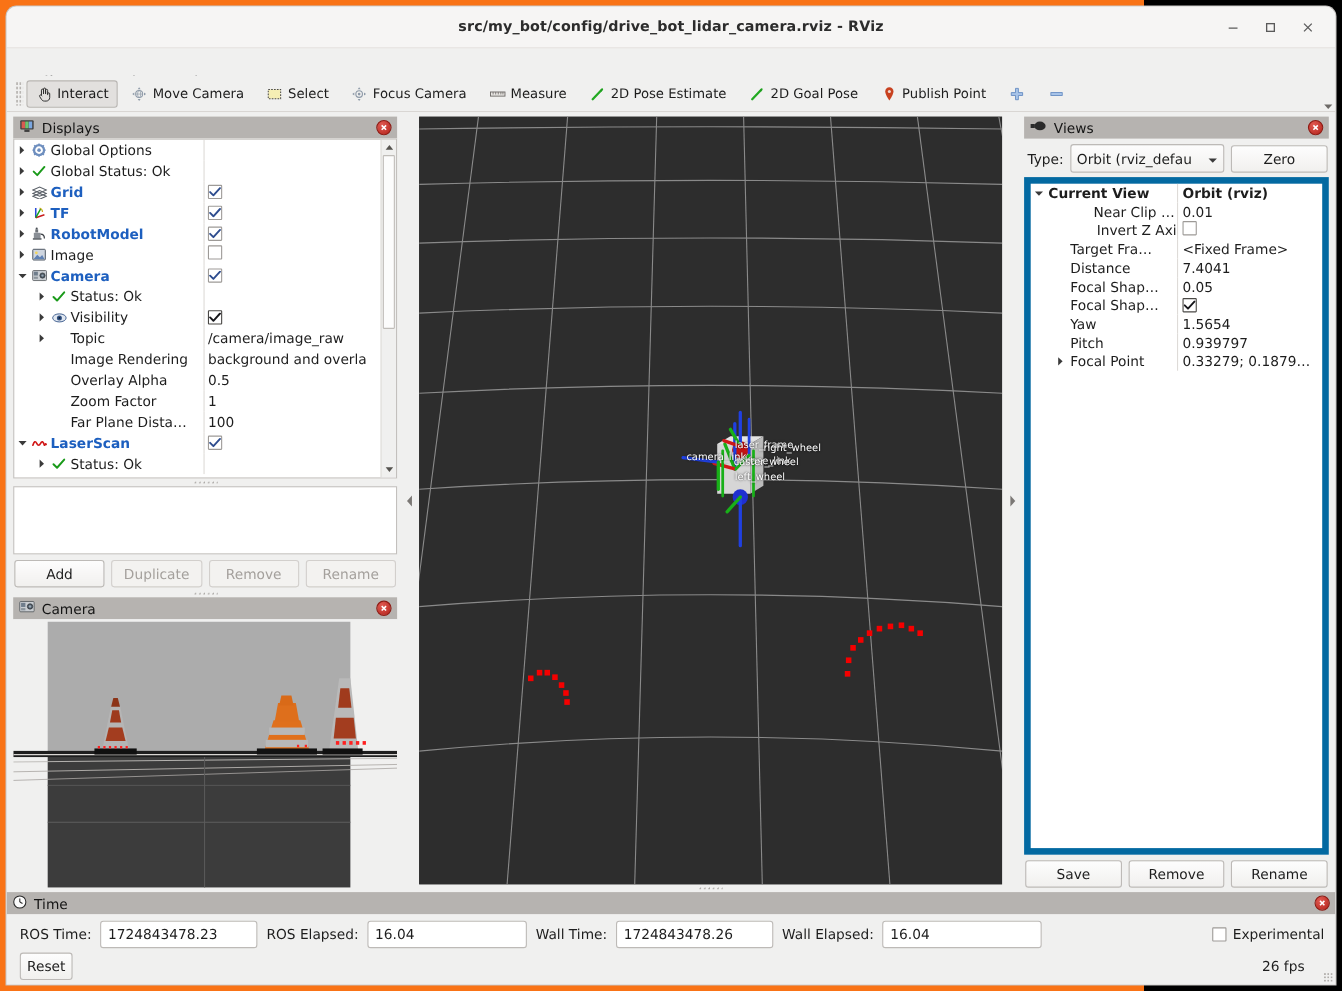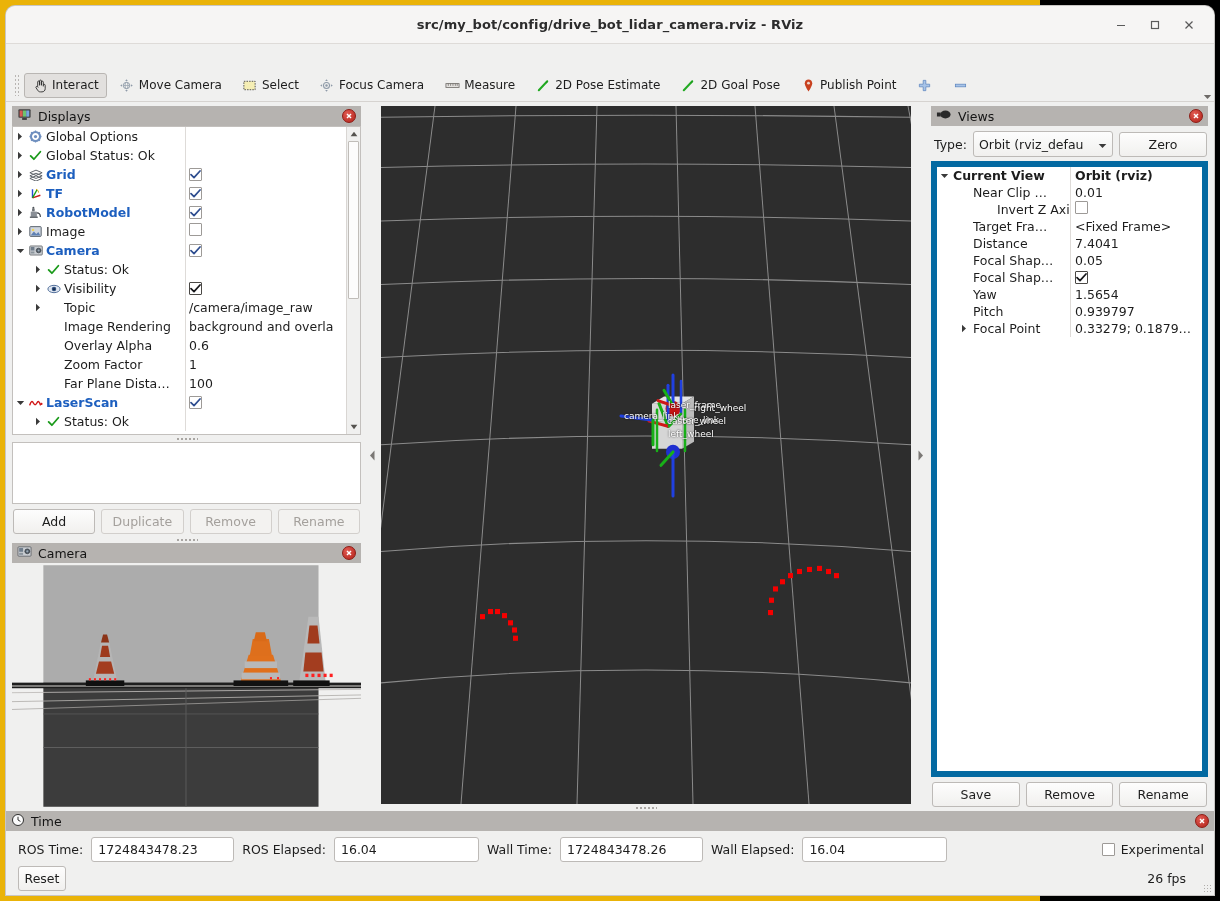--- a/index.html
+++ b/index.html
@@ -7,21 +7,21 @@
     margin: 0; padding: 0;
     width: 1220px; height: 901px;
     background: #000;
     font-family: "DejaVu Sans", "Liberation Sans", sans-serif;
     font-size: 12px;
     overflow: hidden;
   }
   #app {
     position: absolute; left: 0; top: 0;
     width: 1040px; height: 901px;
-    background: #eab308;
+    background: #f97316;
   }
   
   .window {
     position: absolute;
     left: 6px; top: 6px;
     width: 1208px; height: 889px;
     background: #f0f0ef;
     border-radius: 9px 9px 0 0;
     box-shadow: 0 0 0 1px #c8c6c4;
     overflow: hidden;
@@ -779,21 +779,21 @@
                     </div>
                     <div class="tree-val">background and overla</div>
                   </div>
                   <div class="tree-row">
                     <div class="tree-name">
                       <span style="width: 18px; min-width: 18px;"></span>
                       <span class="twisty"></span>
                       <span class="tree-ico"></span>
                       <span class="tree-label">Overlay Alpha</span>
                     </div>
-                    <div class="tree-val">0.6</div>
+                    <div class="tree-val">0.5</div>
                   </div>
                   <div class="tree-row">
                     <div class="tree-name">
                       <span style="width: 18px; min-width: 18px;"></span>
                       <span class="twisty"></span>
                       <span class="tree-ico"></span>
                       <span class="tree-label">Zoom Factor</span>
                     </div>
                     <div class="tree-val">1</div>
                   </div>
@@ -1121,21 +1121,21 @@
                         </svg>
                       </span>
                       <span style="font-weight: bold; padding-left: 2px;">Current View</span>
                     </div>
                     <div class="vval" style="font-weight: bold;">Orbit (rviz)</div>
                   </div>
                   <div class="vrow">
                     <div class="vname">
                       <span style="width: 20px; min-width: 20px;"></span>
                       <span class="twisty"></span>
-                      <span style="padding-left: 2px;">Near Clip …</span>
+                      <span style="padding-left: 2px; margin-left: 21px;">Near Clip …</span>
                     </div>
                     <div class="vval">0.01</div>
                   </div>
                   <div class="vrow">
                     <div class="vname">
                       <span style="width: 20px; min-width: 20px;"></span>
                       <span class="twisty"></span>
                       <span style="padding-left: 2px; margin-left: 24px;">Invert Z Axis</span>
                     </div>
                     <div class="vval"><span class="cb"></span></div>

